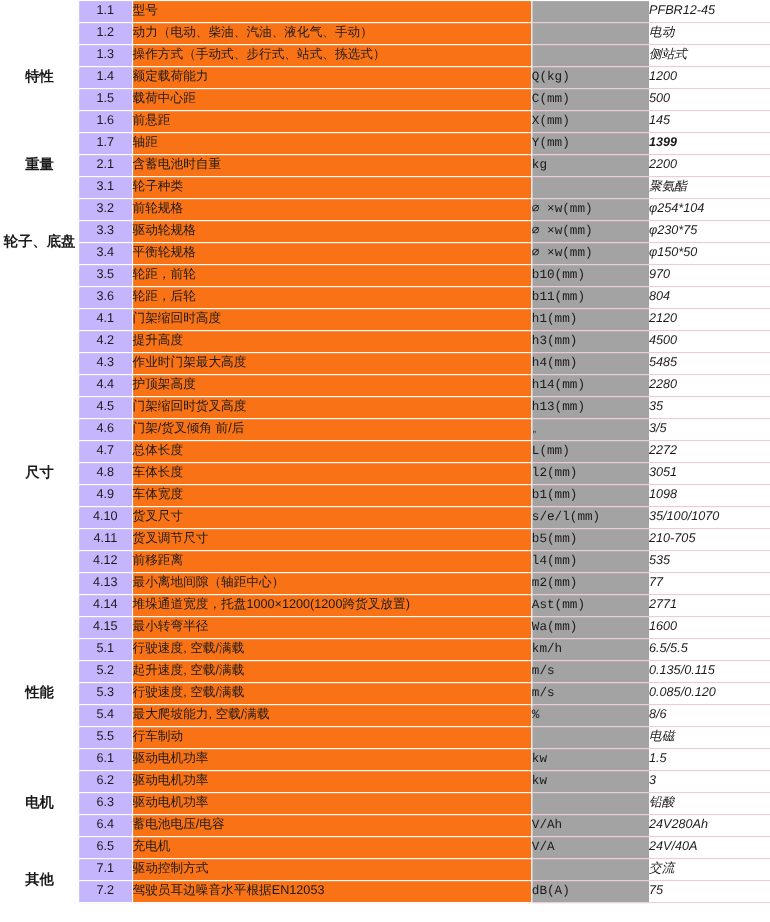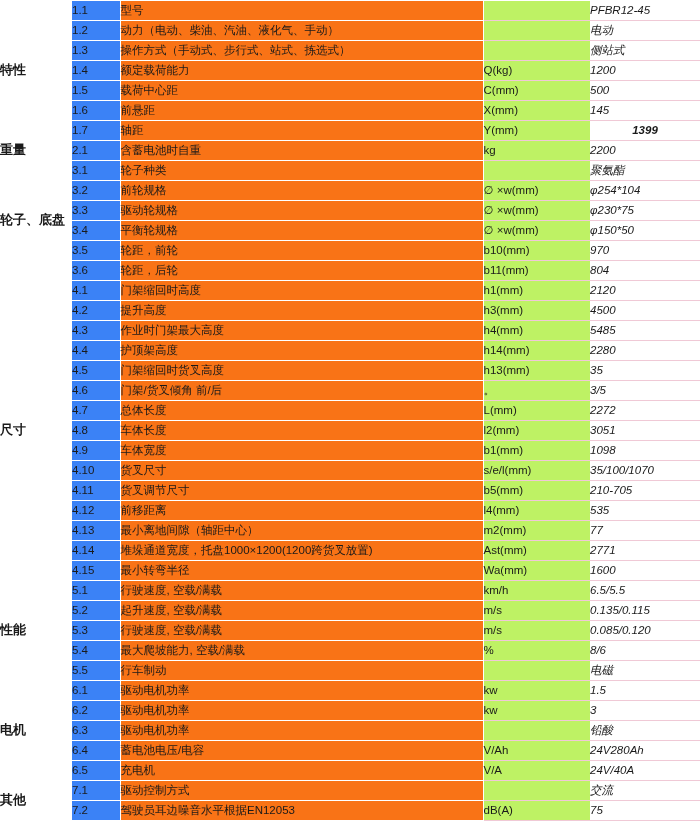--- a/index.html
+++ b/index.html
@@ -30,54 +30,57 @@
   col.c-num   { width: 48px; }
   col.c-name  { width: 363px; }
   col.c-unit  { width: 107px; }
   col.c-value { width: 110px; }
 
   tr.row { height: 20px; }
 
   td.group {
     font-weight: bold;
     font-size: 13px;
+    text-align: center;
     background: #ffffff;
     border-top: 1px solid #ffffff;
   }
   td.num {
-    background: #3b82f6;
+    background: #c4b5fd;
+    text-align: center;
     font-size: 11.5px;
     color: #1a1a1a;
     border-bottom: 1px solid #ffffff;
     border-right: 1px solid #ffffff;
   }
   td.name {
     background: #f97316;
     padding-left: 8px;
     font-size: 11.5px;
     color: #1a1a1a;
     border-bottom: 1px solid #ffffff;
     border-right: 1px solid #ffffff;
   }
   td.unit {
-    background: #bef264;
+    background: #a3a3a3;
     padding-left: 8px;
     font-size: 11.5px;
     color: #1a1a1a;
     border-bottom: 1px solid #f0c9d6;
+    font-family: Liberation Mono, monospace;
   }
   td.value {
     background: #ffffff;
     padding-left: 4px;
     font-size: 11.5px;
     color: #1a1a1a;
     border-bottom: 1px solid #f0c9d6;
     font-style: italic;
   }
-  td.value.bold { font-weight: bold; text-align: center; }
+  td.value.bold { font-weight: bold; }
   .grp-sep { border-top: 2px solid #ffffff; }
 </style>
 </head>
 <body>
 
 <table id="spec-table">
   <colgroup>
     <col class="c-group">
     <col class="c-num">
     <col class="c-name">

